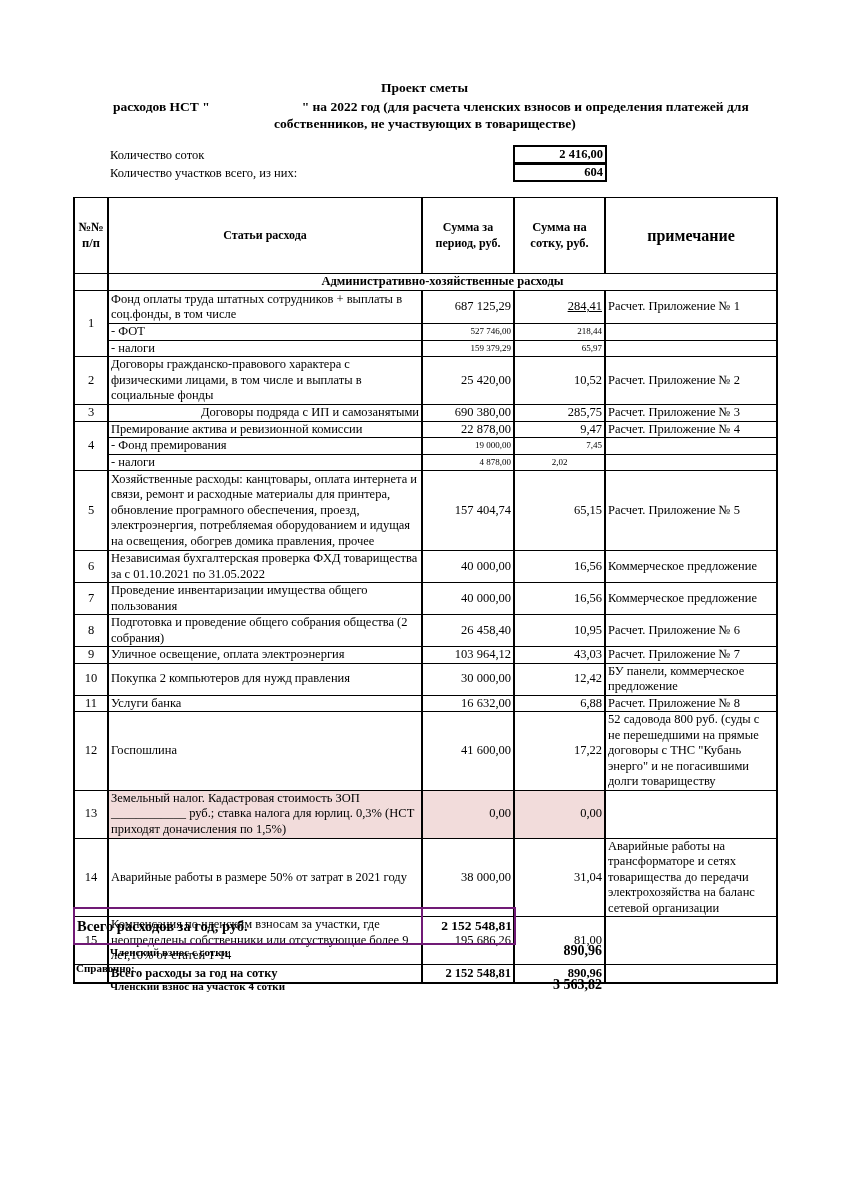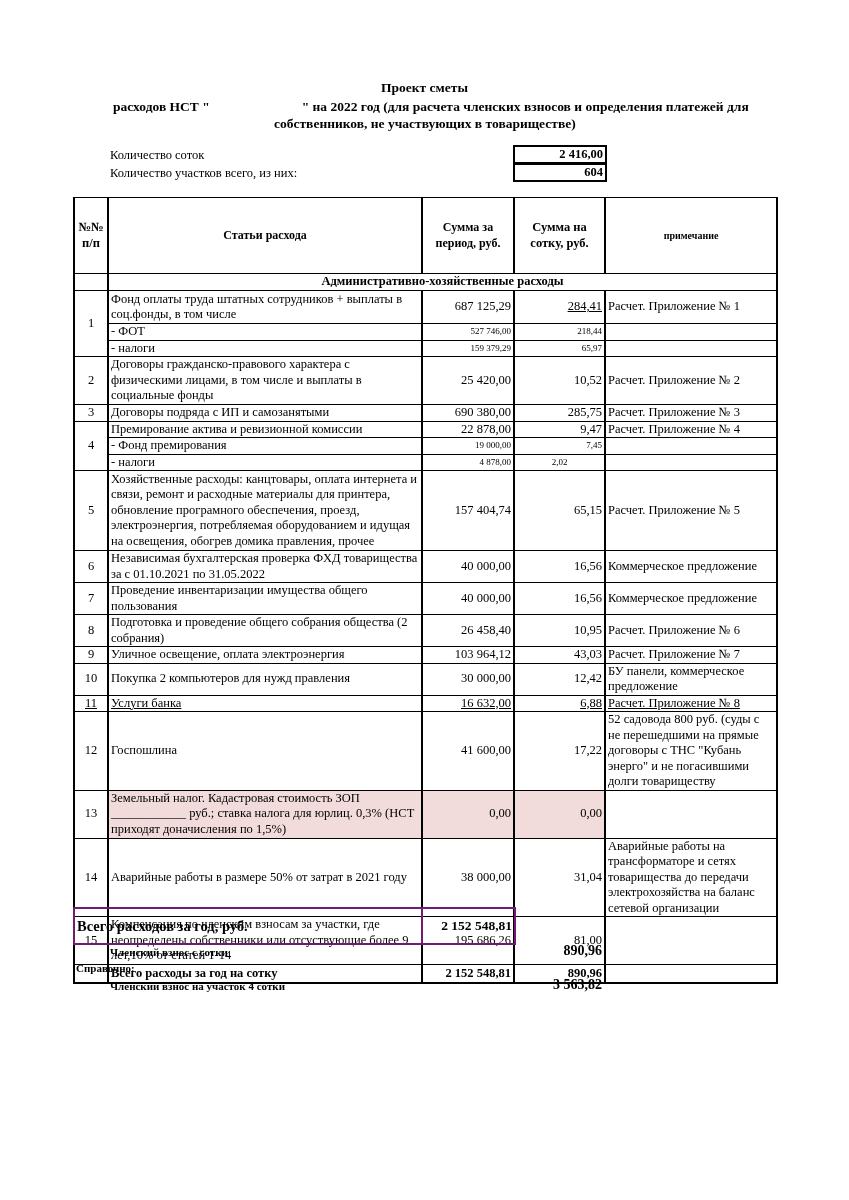--- a/index.html
+++ b/index.html
@@ -58,21 +58,21 @@
       <col class="c3">
       <col class="c4">
       <col class="c5">
     </colgroup>
   <tbody id="tbody">
     <tr class="thick-top" style="height:76px">
       <th class="outer-l" style="border-right:2px solid #000;">№№ п/п</th>
       <th style="font-size:12px;border-right:2px solid #000;">Статьи расхода</th>
       <th style="font-size:12px;border-right:2px solid #000;">Сумма за период, руб.</th>
       <th style="border-right:2px solid #000;">Сумма на сотку, руб.</th>
-      <th class="outer-r" style="font-size:10px">примечание</th>
+      <th class="outer-r" style="font-size:16px">примечание</th>
     </tr>
     <tr class="thick-top" style="height:17px">
       <td class="outer-l" style="border-right:2px solid #000;"></td>
       <td colspan="4" class="section outer-r">Административно-хозяйственные расходы</td>
     </tr>
   <tr class="thick-top" style="height: 33px;">
         <td class="num outer-l" rowspan="3" style="border-right: 2px solid rgb(0, 0, 0);">1</td>
         <td style="border-right: 2px solid rgb(0, 0, 0);">Фонд оплаты труда штатных сотрудников + выплаты в соц.фонды, в том числе</td>
         <td class="amt" style="border-right: 2px solid rgb(0, 0, 0);">687 125,29</td>
         <td class="amt" style="border-right: 2px solid rgb(0, 0, 0); text-decoration: underline;">284,41</td>
@@ -92,21 +92,21 @@
       </tr>
       <tr class="thick-top" style="height: 48px;">
         <td class="num outer-l" style="border-right: 2px solid rgb(0, 0, 0);">2</td>
         <td style="border-right: 2px solid rgb(0, 0, 0);">Договоры  гражданско-правового характера с физическими лицами, в том числе и выплаты в социальные фонды</td>
         <td class="amt" style="border-right: 2px solid rgb(0, 0, 0);">25 420,00</td>
         <td class="amt" style="border-right: 2px solid rgb(0, 0, 0);">10,52</td>
         <td class="note outer-r">Расчет. Приложение № 2</td>
       </tr>
       <tr class="thick-top" style="height: 16px;">
         <td class="num outer-l" style="border-right: 2px solid rgb(0, 0, 0);">3</td>
-        <td style="border-right: 2px solid rgb(0, 0, 0);">Договоры подряда с ИП и самозанятыми</td>
+        <td style="border-right: 2px solid rgb(0, 0, 0); text-align: right;">Договоры подряда с ИП и самозанятыми</td>
         <td class="amt" style="border-right: 2px solid rgb(0, 0, 0);">690 380,00</td>
         <td class="amt" style="border-right: 2px solid rgb(0, 0, 0);">285,75</td>
         <td class="note outer-r">Расчет. Приложение № 3</td>
       </tr>
       <tr class="thick-top" style="height: 16px;">
         <td class="num outer-l" rowspan="3" style="border-right: 2px solid rgb(0, 0, 0);">4</td>
         <td style="border-right: 2px solid rgb(0, 0, 0);">Премирование актива и ревизионной комиссии</td>
         <td class="amt" style="border-right: 2px solid rgb(0, 0, 0);">22 878,00</td>
         <td class="amt" style="border-right: 2px solid rgb(0, 0, 0);">9,47</td>
         <td class="note outer-r">Расчет. Приложение № 4</td>
@@ -158,21 +158,21 @@
         <td class="amt" style="border-right: 2px solid rgb(0, 0, 0);">43,03</td>
         <td class="note outer-r">Расчет. Приложение № 7</td>
       </tr>
       <tr class="thick-top" style="height: 32px;">
         <td class="num outer-l" style="border-right: 2px solid rgb(0, 0, 0);">10</td>
         <td style="border-right: 2px solid rgb(0, 0, 0);">Покупка 2 компьютеров для нужд правления</td>
         <td class="amt" style="border-right: 2px solid rgb(0, 0, 0);">30 000,00</td>
         <td class="amt" style="border-right: 2px solid rgb(0, 0, 0);">12,42</td>
         <td class="note outer-r" style="vertical-align: top;">БУ панели, коммерческое предложение</td>
       </tr>
-      <tr class="thick-top" style="height: 16px; text-decoration: underline;">
+      <tr class="thick-top" style="height: 16px;">
         <td class="num outer-l" style="border-right: 2px solid rgb(0, 0, 0);">11</td>
         <td style="border-right: 2px solid rgb(0, 0, 0);">Услуги банка</td>
         <td class="amt" style="border-right: 2px solid rgb(0, 0, 0);">16 632,00</td>
         <td class="amt" style="border-right: 2px solid rgb(0, 0, 0);">6,88</td>
         <td class="note outer-r">Расчет. Приложение № 8</td>
       </tr>
       <tr class="thick-top" style="height: 48px;">
         <td class="num outer-l" style="border-right: 2px solid rgb(0, 0, 0);">12</td>
         <td style="border-right: 2px solid rgb(0, 0, 0);">Госпошлина</td>
         <td class="amt" style="border-right: 2px solid rgb(0, 0, 0);">41 600,00</td>

